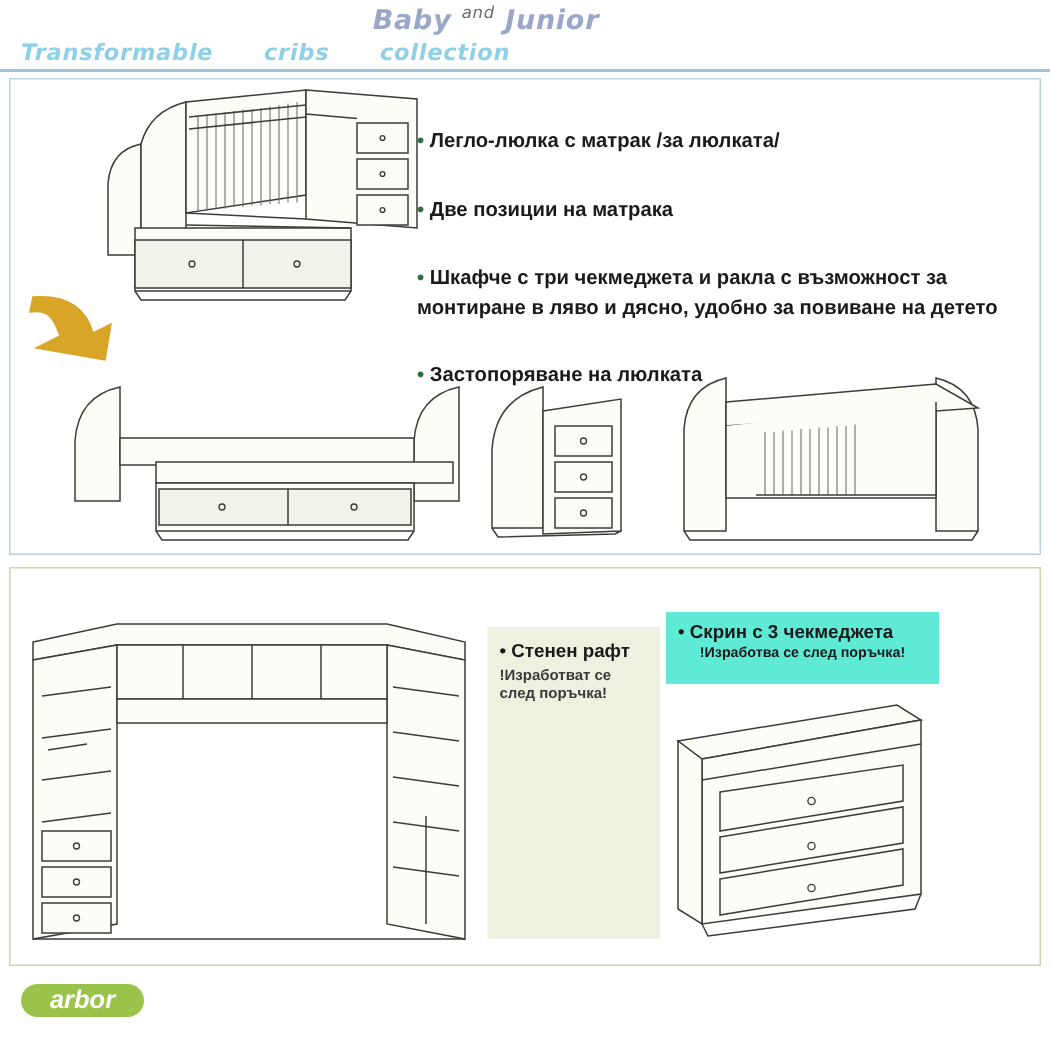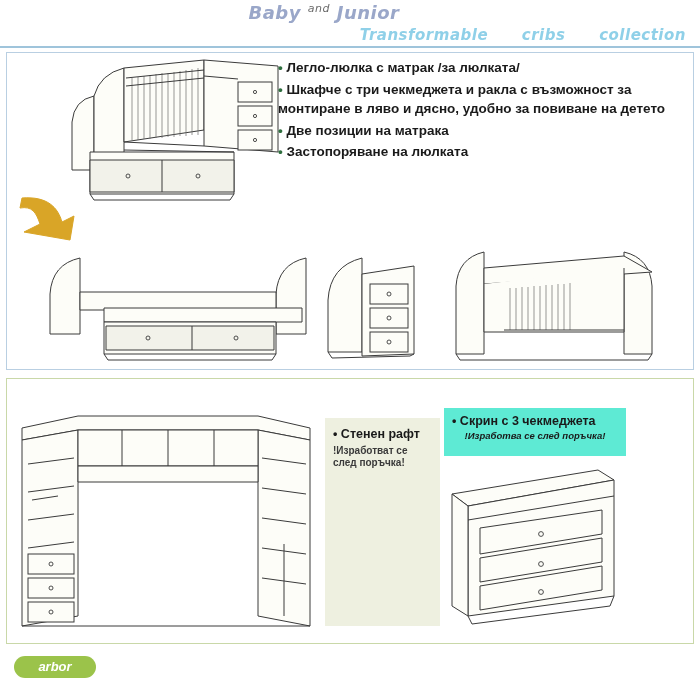--- a/index.html
+++ b/index.html
@@ -26,21 +26,21 @@
     letter-spacing:0.5px;
   }
   .brand-line .and {
     font-size:11px; font-weight:normal; font-style:italic;
     color:#6b6b6b; vertical-align:super;
   }
   .brand-line .baby { color:#9aa7c9; }
   .brand-line .junior { color:#9aa7c9; }
   .sub-line {
     position:absolute; left:0; top:26px; width:700px;
-    text-align:right;
+    text-align:left;
     font-family:"DejaVu Sans", sans-serif;
     font-size:15px; font-weight:bold; font-style:italic;
     color:#8fd0e8;
     letter-spacing:0.5px;
   }
   .sub-line span { padding:0 14px; }
   .hdr-rule {
     position:absolute; left:0; top:46px; width:700px; height:2px;
     background:#9fc4db;
   }
@@ -55,54 +55,55 @@
   #panel-bottom { left:6px; top:378px; width:688px; height:266px; border-color:#c9d8a8; }
 
   
   .bullets-main {
     position:absolute; left:278px; top:58px; width:408px;
     font-size:13.5px; line-height:1.45; color:#1a1a1a;
     font-weight:bold;
   }
   .bullets-main .b {
     margin-bottom:2px;
+    margin-top:26px;
   }
   .bullets-main .b .dot { color:#2f6f3f; font-weight:bold; }
 
   .bullets-left {
     position:absolute; left:325px; top:418px; width:115px; height:208px;
     background:#eef0e0;
     padding:8px 8px 4px 8px;
     font-size:12.5px; line-height:1.35; font-weight:bold; color:#1a1a1a;
   }
   .bullets-left .note {
     font-size:10px; font-weight:bold; color:#3a3a3a; line-height:1.2;
     margin-top:2px;
   }
   .box-right {
     position:absolute; left:444px; top:408px; width:182px; height:48px;
     background:#5eead4;
     padding:6px 8px;
     font-size:12.5px; font-weight:bold; color:#1a1a1a;
   }
   .box-right .note {
-    font-size:9.5px; text-align:center; margin-top:2px;font-style:italic;
+    font-size:9.5px; text-align:center; margin-top:2px;
   }
 
   
   .arrow { position:absolute; left:18px; top:192px; width:80px; height:52px; }
 
   
   .footer-logo {
     position:absolute; left:14px; top:656px;
     width:82px; height:22px;
     background:#9bc34a;
     border-radius:11px;
     color:#ffffff;
-    font-size:13px; font-style:italic; font-weight:bold;
+    font-size:17px; font-style:italic; font-weight:bold;
     text-align:center; line-height:22px;
   }
 
   
   .art { position:absolute; }
   svg.art { overflow:visible; }
   .ln { fill:none; stroke:#3b3b3b; stroke-width:1; }
   .ln-thin { fill:none; stroke:#6a6a6a; stroke-width:0.7; }
   .fillw { fill:#fdfdf8; stroke:#3b3b3b; stroke-width:1; }
   .fillg { fill:#f2f2ea; stroke:#3b3b3b; stroke-width:1; }
@@ -175,22 +176,22 @@
     </g>
 
   <path class="ln" d="M62,138 L66,144 L202,144 L206,138"></path>
 
   <line class="ln" x1="96" y1="86" x2="176" y2="90"></line>
   <line class="ln" x1="96" y1="94" x2="206" y2="96"></line>
 </svg>
 
 <div class="bullets-main">
   <div class="b"><span class="dot">• </span><span>Легло-люлка с матрак /за люлката/</span></div>
+  <div class="b"><span class="dot">• </span><span>Две позиции на матрака</span></div>
   <div class="b"><span class="dot">• </span><span>Шкафче с три чекмеджета и ракла с възможност за    монтиране в ляво и дясно, удобно за повиване на детето</span></div>
-  <div class="b"><span class="dot">• </span><span>Две позиции на матрака</span></div>
   <div class="b"><span class="dot">• </span><span>Застопоряване на люлката</span></div>
 </div>
 
 <svg class="arrow" viewBox="0 0 80 52">
   <path d="M4,6 C30,4 40,16 44,30 L56,24 L52,48 L6,40 L22,32 C18,20 14,14 2,16 z" fill="#d9a527" stroke="#d9a527" stroke-width="1"></path>
 </svg>
 
 <svg class="art" style="left:44px; top:250px;" width="262" height="112" viewBox="0 0 262 112">
   <path class="fillw" d="M6,44 q2,-30 30,-36 l0,76 l-30,0 z"></path>
   <path class="fillw" d="M232,44 q2,-30 30,-36 l0,76 l-30,0 z"></path>

